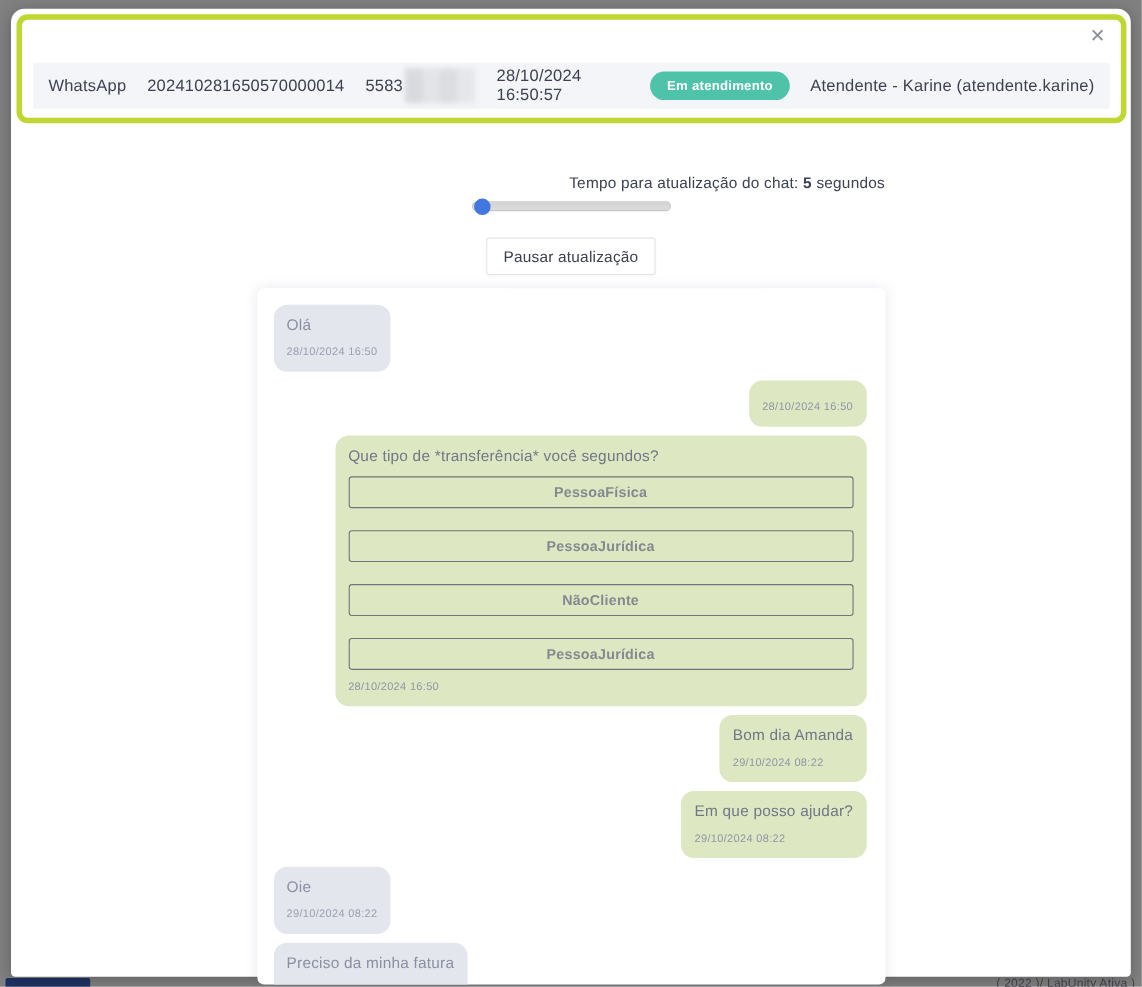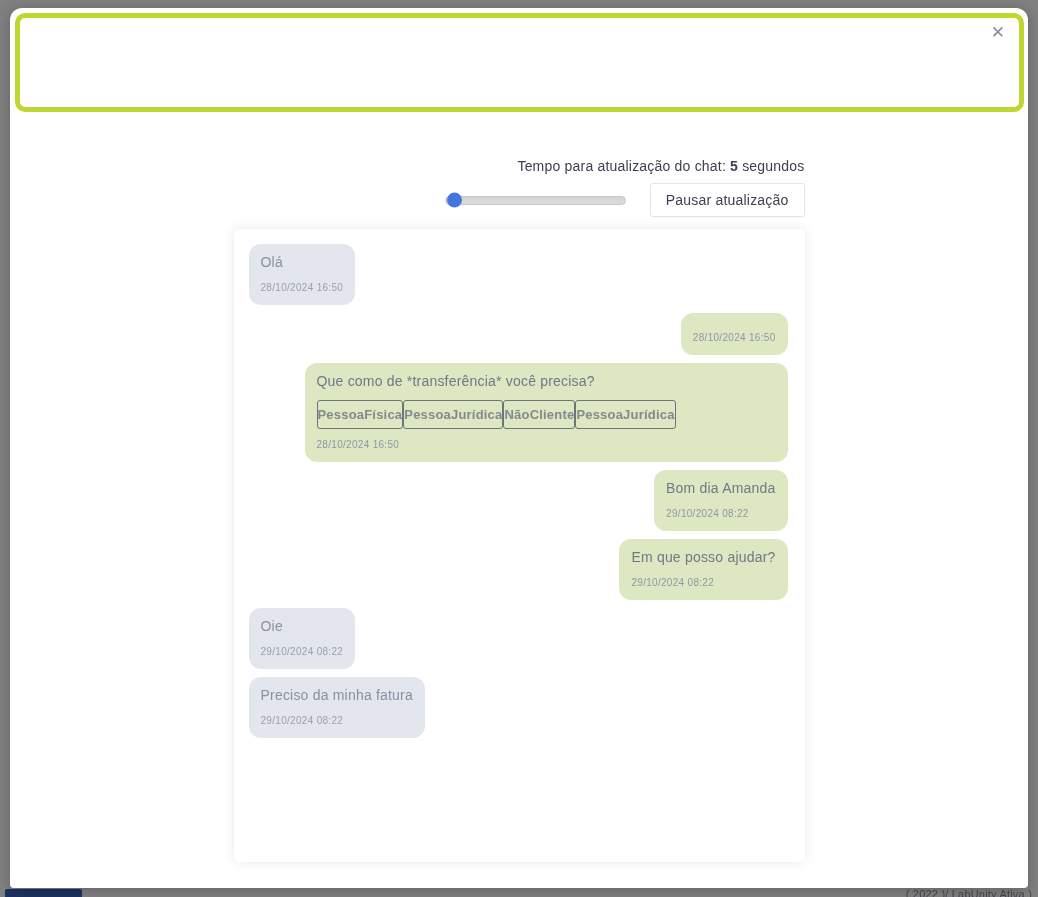--- a/index.html
+++ b/index.html
@@ -55,21 +55,21 @@
     background:#4ec3a9; color:#fff;
     font-size:12px; font-weight:bold;
     padding:6px 15px; border-radius:14px; white-space:nowrap;
   }
   .attendant-cell { white-space:nowrap; }
 
   
   .content-col { width:571px; margin:46px auto 0; }
   .refresh-label { text-align:right; font-size:14px; color:#3d4152; }
   .refresh-label b { font-weight:bold; }
-  .refresh-row { margin-top:9px; display:flex; justify-content:flex-end; align-items:center; gap:24px; }
+  .refresh-row { margin-top:9px; display:flex; justify-content:flex-end; align-items:center; gap:24px;flex-direction:column; }
   .slider {
     position:relative; width:181px; height:9px;
     background:linear-gradient(#d3d3d3,#dcdcdc);
     border:1px solid #c7c7c7; border-radius:6px;
   }
   .slider-thumb {
     position:absolute; left:1px; top:50%; transform:translateY(-50%);
     width:15px; height:15px; background:#4277e0; border-radius:50%;
   }
   .pause-btn {
@@ -92,38 +92,49 @@
     max-width:480px;
     padding:9px 12px 8px;
     border-radius:12px;
     font-size:14px; line-height:19px;
   }
   .bubble.left  { align-self:flex-start; background:#e3e6ed; color:#8a90a2; }
   .bubble.right { align-self:flex-end;   background:#dde8c3; color:#707786; }
   .bubble.wide  { width:483px; max-width:none; }
   .bubble-time { font-size:10px; margin-top:6px; color:#99a0af; letter-spacing:.3px; }
   .bubble.right .bubble-time { color:#8f96a5; }
-  .bubble-buttons { margin-top:9px; display:flex; gap:0; }
+  .bubble-buttons { margin-top:9px; display:flex; flex-direction:column; gap:20px; }
   .bubble-btn {
     border:1px solid #6f747a; border-radius:3px;
     height:29px; line-height:27px; text-align:center;
     font-weight:bold; font-size:13px; color:#84898f;
     cursor:pointer;
   }
 </style>
 </head>
 <body>
 
 <div class="bg-navy-bar"></div>
 <div class="bg-footer-text">( 2022 )/ LabUnity Ativa )</div>
 
 <div class="modal">
 
   <div class="lime-box">
     <div class="close-btn">✕</div>
+    <div class="header-row">
+      <span>WhatsApp</span>
+      <span>202410281650570000014</span>
+      <span class="phone-cell">
+        <span>5583</span>
+        <span class="phone-blur"></span>
+      </span>
+      <span>28/10/2024 16:50:57</span>
+      <span class="status-badge">Em atendimento</span>
+      <span class="attendant-cell">Atendente - Karine (atendente.karine)</span>
+    </div>
   </div>
 
   <div class="content-col">
     <div class="refresh-label">
       <span>Tempo para atualização do chat: </span><b>5</b><span> segundos</span>
     </div>
     <div class="refresh-row">
       <div class="slider">
         <div class="slider-thumb"></div>
       </div>
@@ -134,21 +145,21 @@
         <div class="bubble left">
     <div>Olá</div>
 
     <div class="bubble-time">28/10/2024 16:50</div>
   </div>
         <div class="bubble right">
 
     <div class="bubble-time">28/10/2024 16:50</div>
   </div>
         <div class="bubble right wide">
-    <div>Que como de *transferência* você precisa?</div>
+    <div>Que tipo de *transferência* você segundos?</div>
     <div class="bubble-buttons">
             <div class="bubble-btn">PessoaFísica</div>
             <div class="bubble-btn">PessoaJurídica</div>
             <div class="bubble-btn">NãoCliente</div>
             <div class="bubble-btn">PessoaJurídica</div>
           </div>
     <div class="bubble-time">28/10/2024 16:50</div>
   </div>
         <div class="bubble right">
     <div>Bom dia Amanda</div>

